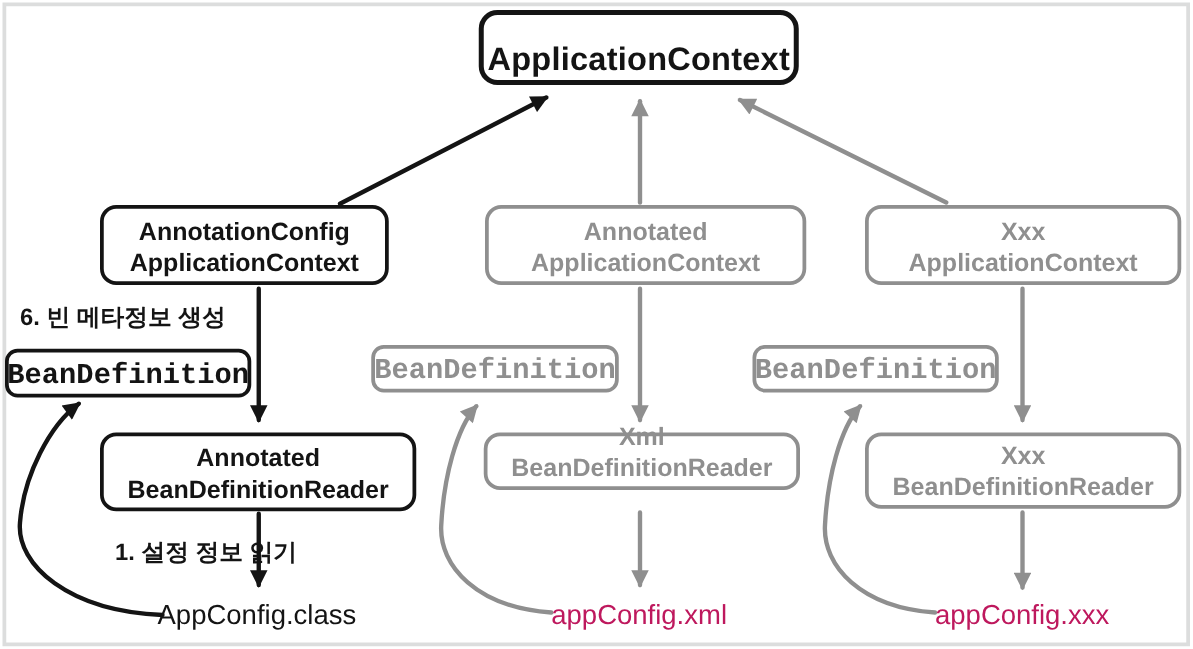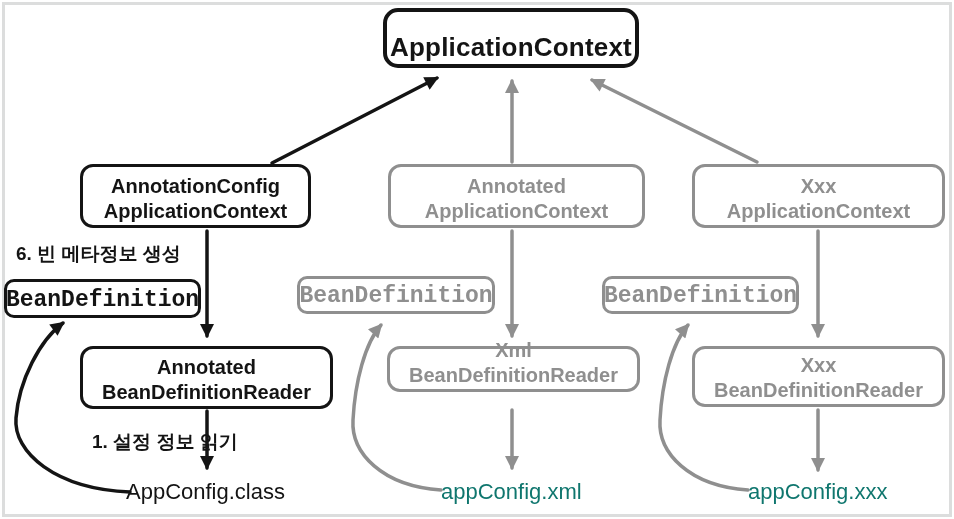--- a/index.html
+++ b/index.html
@@ -34,21 +34,21 @@
   .f20{font-size:20px;}
   .f23{font-size:23px;font-family:Liberation Mono, monospace;}
   .f26{font-size:26px;letter-spacing:.2px;}
   .lbl{
     position:absolute;z-index:2;
     white-space:nowrap;
     color:#141414;
   }
   .lbl.bold{font-weight:bold;font-size:19px;}
   .lbl.file{font-size:22px;font-weight:400;}
-  .lbl.gray{color:#0f766e;}
+  .lbl.gray{color:#be185d;}
 </style>
 </head>
 <body>
 
 <div id="canvas">
   <div id="frame"></div>
 
   <svg class="arrow-layer" width="954" height="519" viewBox="0 0 954 519">
     <defs>
       <marker id="headBlack" viewBox="0 0 10 10" refX="8.5" refY="5" markerWidth="16" markerHeight="14" markerUnits="userSpaceOnUse" orient="auto">

